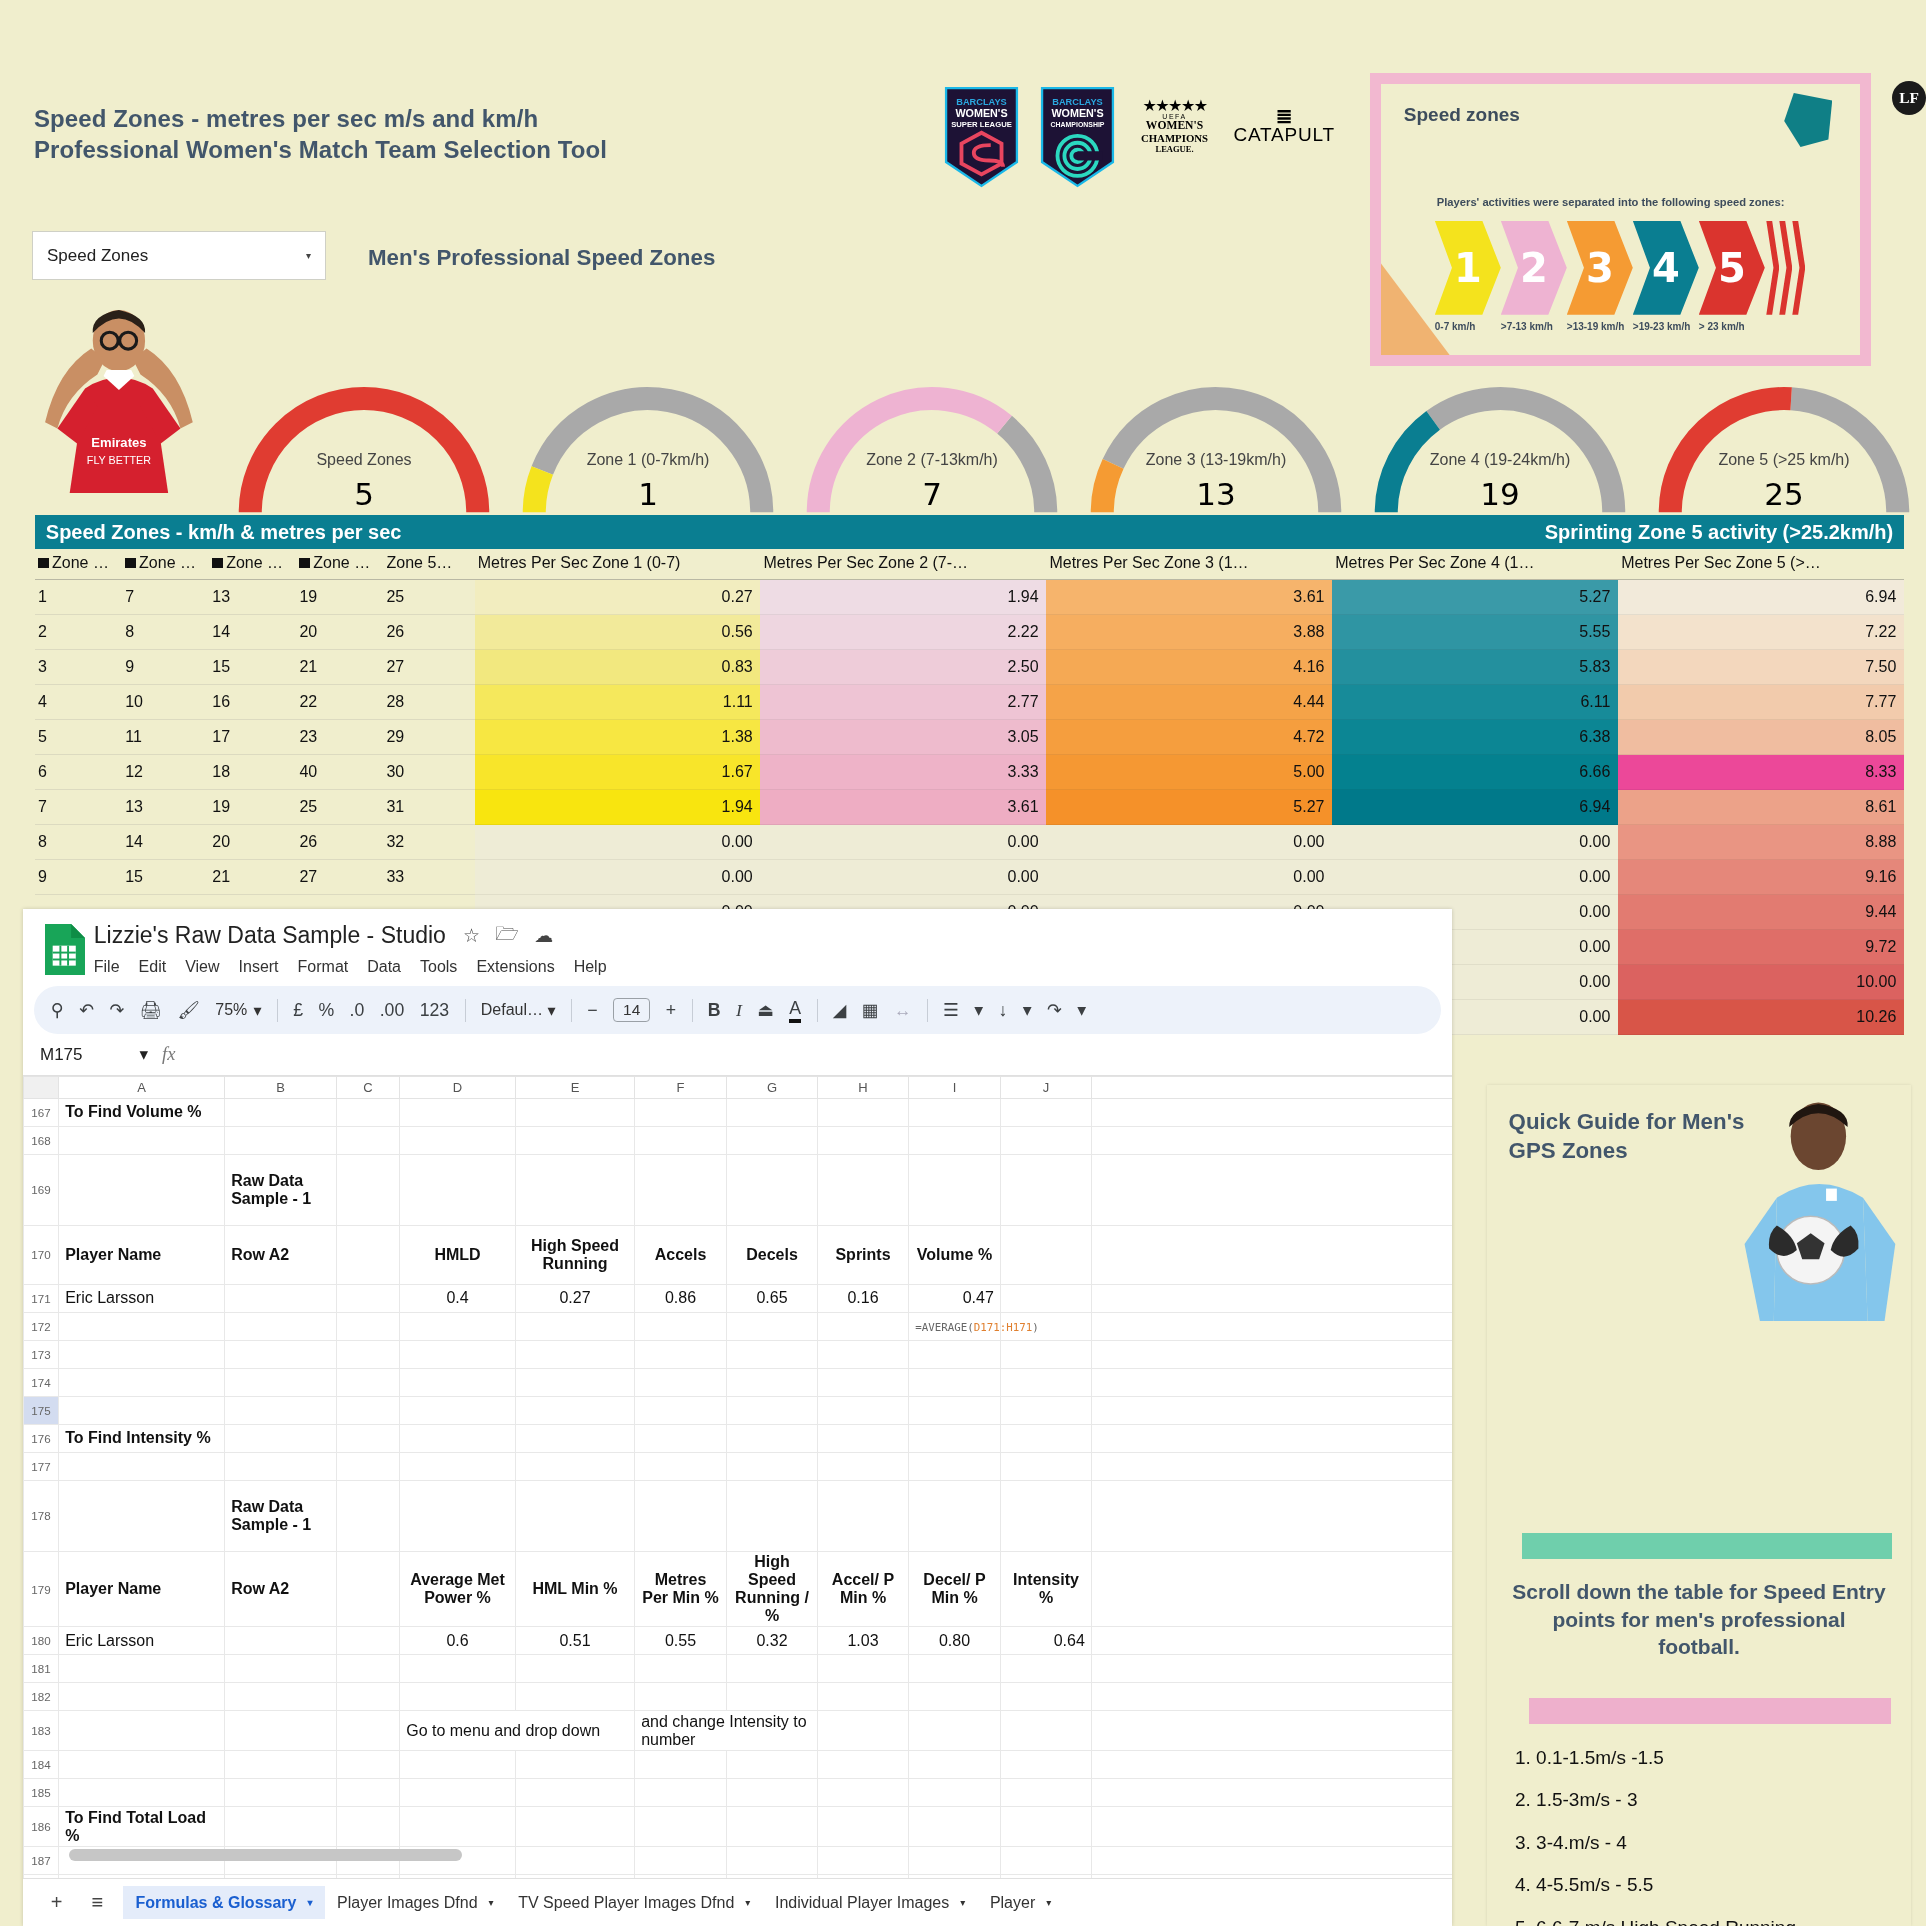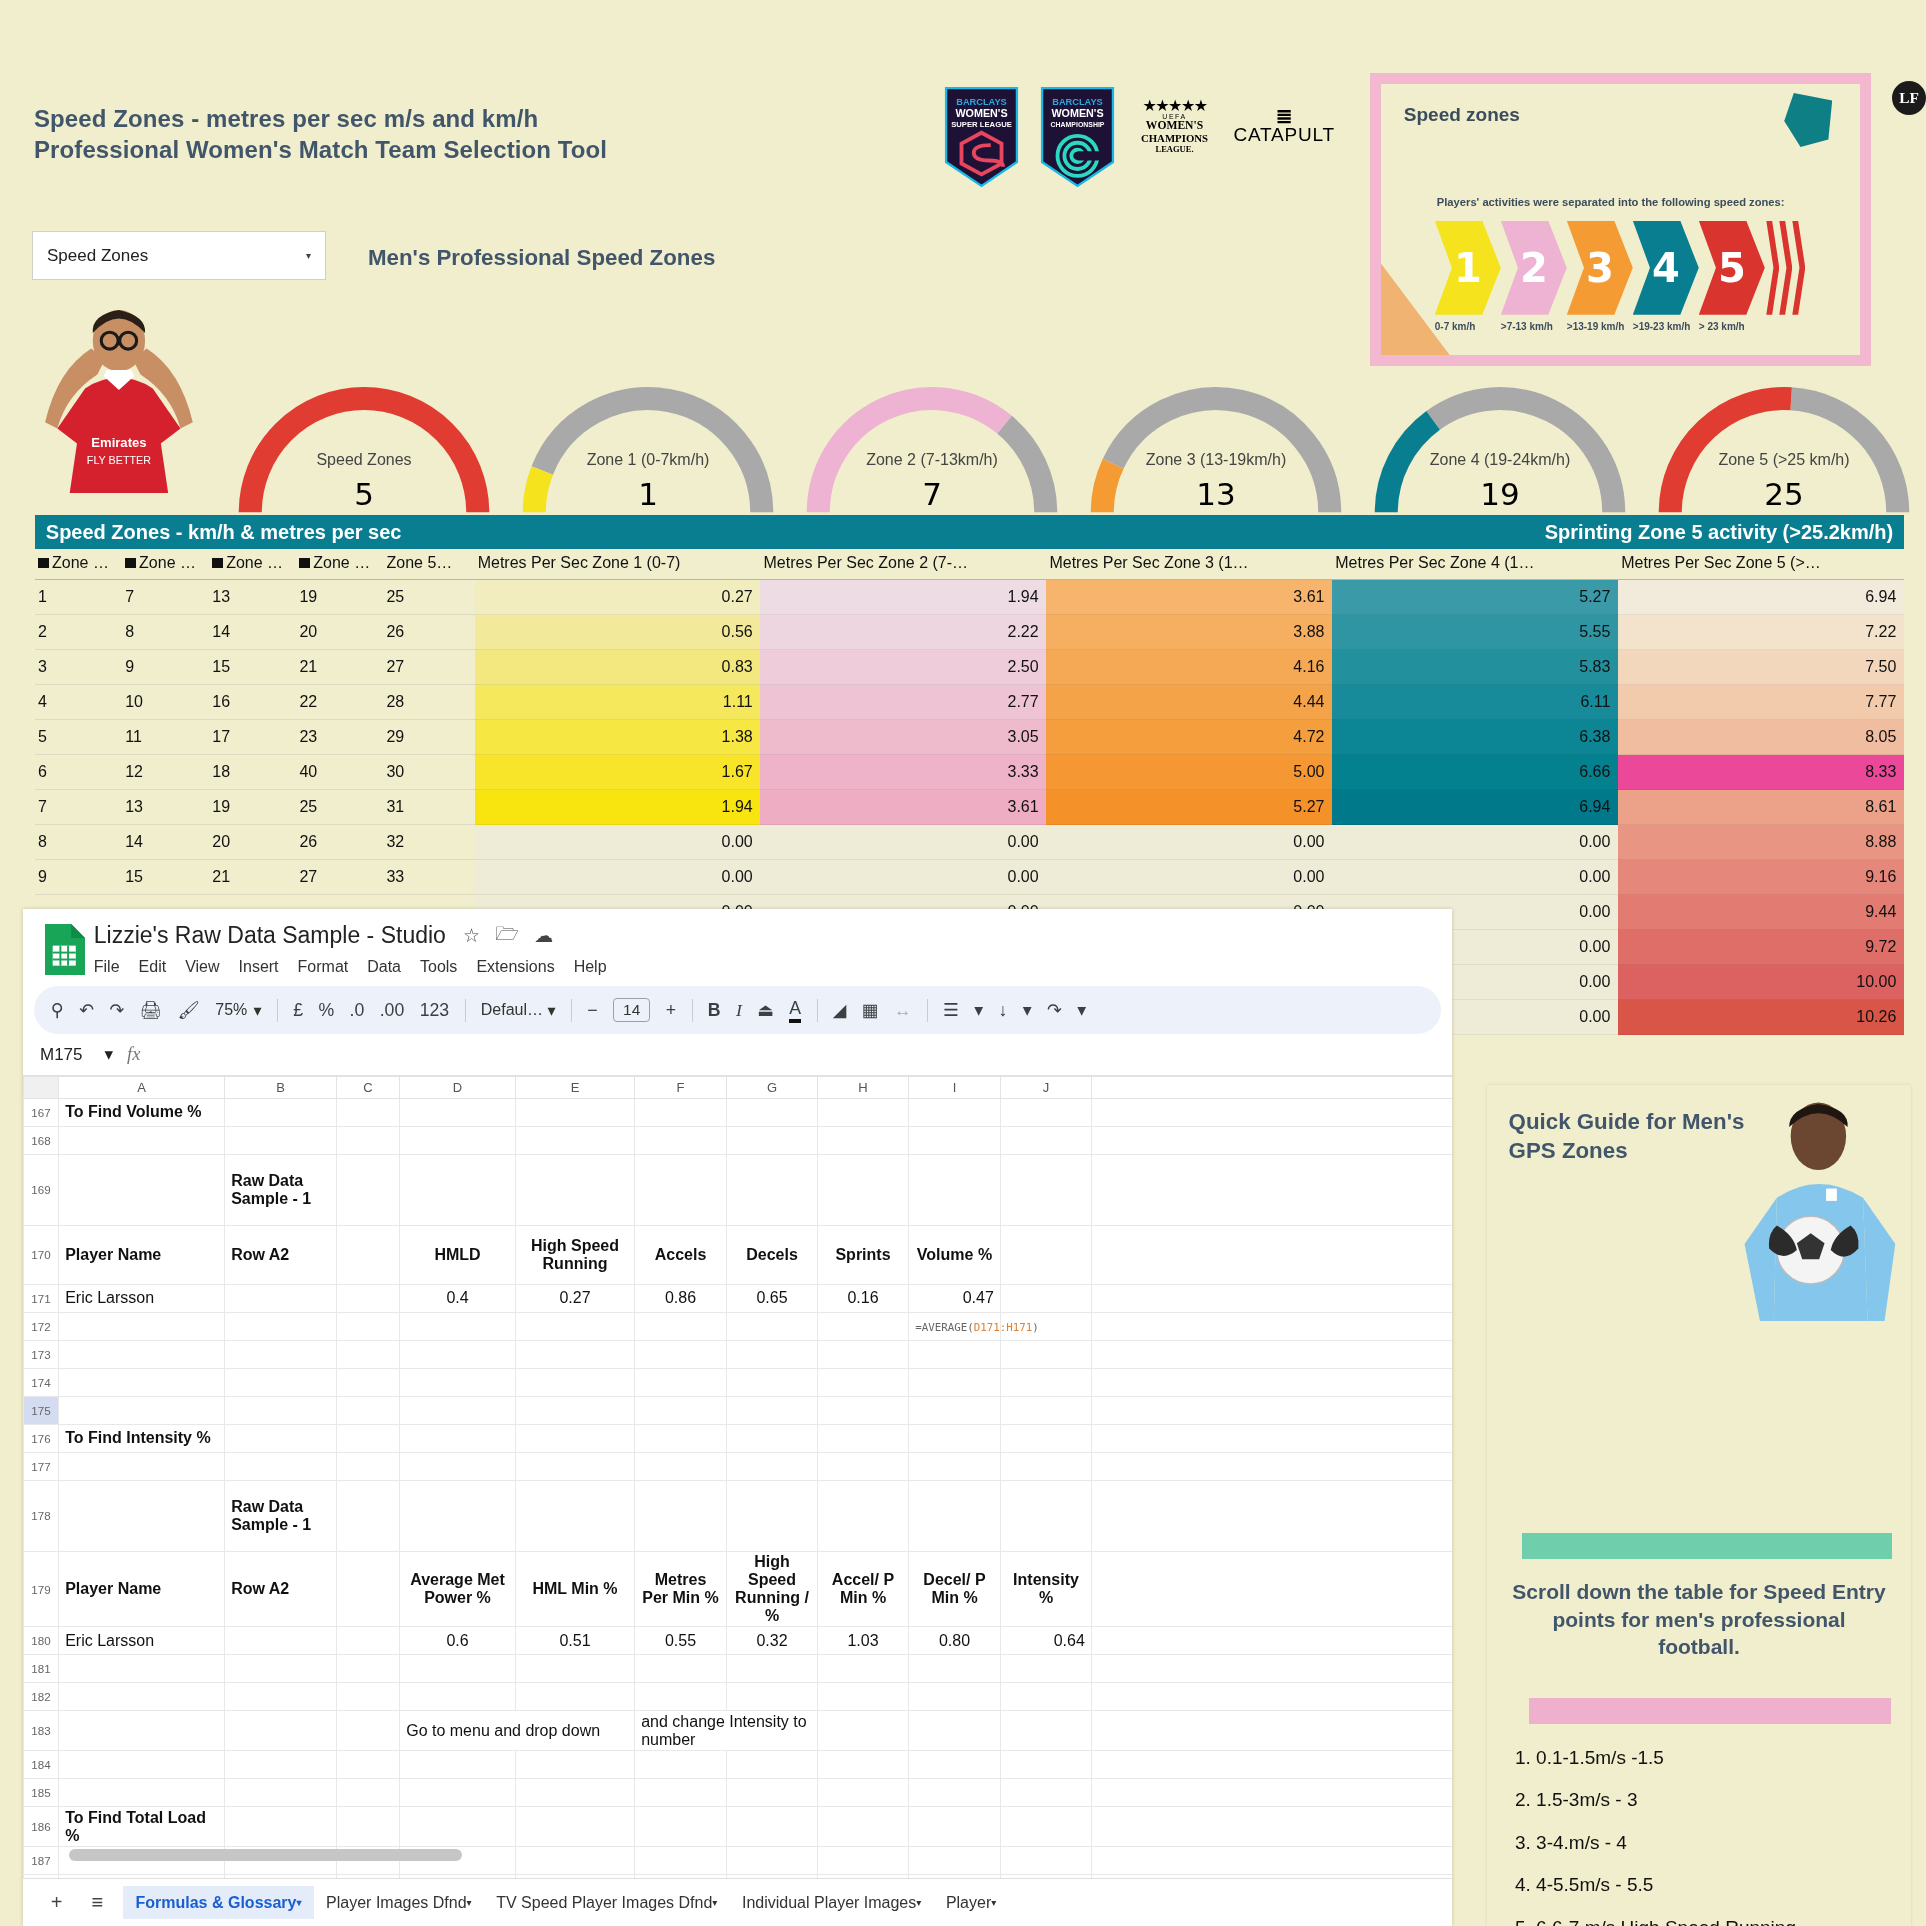--- a/index.html
+++ b/index.html
@@ -107,21 +107,21 @@
   }
   .tb-ic { font-size:17.7px; color:#3c4043; }
   .tb-div { width:0.8px; height:23px; background:#c7cdd6; }
   .tb-zoom { display:flex; align-items:center; gap:6.2px; }
   .tb-font { display:flex; align-items:center; gap:4.6px; }
   .fs-box { border:0.8px solid #9aa0a6; border-radius:3.9px; padding:2.3px 9.2px; font-size:15.4px;}
   .tb-bold { font-weight:bold; }
   .tb-ital { font-style:italic; font-family:"Liberation Serif",serif; }
   #gs-namebar { display:flex; align-items:center; height:42px; border-bottom:0.8px solid #e0e0e0;
      padding-left:17px; gap:14px; font-size:17px; color:#222; }
-  #gs-namebox { display:flex; align-items:center; gap:22px; }
+  #gs-namebox { display:flex; align-items:center; gap:57px; }
   #fx { color:#777; font-style:italic; font-family:"Liberation Serif",serif; font-size:18.5px; }
   
   #grid { position:relative; }
   table.sheet { border-collapse:collapse; table-layout:fixed; width:1429px; }
   table.sheet th.colh {
     background:#fff; border:0.8px solid #e3e3e3; color:#555; font-weight:normal; font-size:13px;
     height:21.6px;
   }
   table.sheet th.corner { width:35px; background:#f0f0f0; border:0.8px solid #e3e3e3;}
   table.sheet td.rowh { width:35px; background:#fff; border:0.8px solid #e8e8e8; color:#666;
@@ -135,21 +135,21 @@
   td.rgt { text-align:right; }
   td.thick-top { border-top:1.5px solid #333; }
   .hdr2 { font-weight:bold; text-align:center; line-height:1.12; }
   #formula-note { font-size:10.8px; color:#666; font-family:"DejaVu Sans Mono", monospace; }
   #formula-note b { color:#e08030; font-weight:normal; }
   #hscroll { position:absolute; left:46px; bottom:51px; width:1387px; height:12.3px; }
   #hscroll .bar { width:393px; height:12.3px; background:#c6c6c6; border-radius:6.2px; }
   #gs-tabs { position:absolute; left:0; bottom:0; width:1429px; height:48px; background:#fff;
      border-top:0.8px solid #e0e0e0; display:flex; align-items:center; padding-left:18.5px; gap:10.8px; }
   .tab-ic { font-size:20px; color:#444; padding:0 9.2px; }
-  .sheet-tab { display:flex; align-items:center; gap:0; font-size:16px; color:#333; padding:7.7px 12.3px; white-space:nowrap;}
+  .sheet-tab { display:flex; align-items:center; gap:11px; font-size:16px; color:#333; padding:7.7px 12.3px; white-space:nowrap;}
   .sheet-tab.active { background:#e4ecfa; color:#1a5fd0; font-weight:bold; }
   .sheet-tab .cv { font-size:10px; }
   
   #quick-guide { position:absolute; left:1487px; top:1085px; width:424px; height:841px;
      background:#f0eecd; box-shadow:0 0 3.1px rgba(0,0,0,.10); overflow:hidden; }
   #qg-title { position:absolute; left:21.6px; top:23px; font-size:22.3px; font-weight:bold; color:#42566b; line-height:1.3;}
   #qg-green { position:absolute; left:35px; top:448px; width:370px; height:26px; background:#6fcfac; }
   #qg-scroll { position:absolute; left:23px; top:493px; width:378px; text-align:center;
      font-size:21px; font-weight:bold; color:#42566b; line-height:1.32; }
   #qg-pink { position:absolute; left:42px; top:613px; width:362px; height:26px; background:#eeb0cc; }

